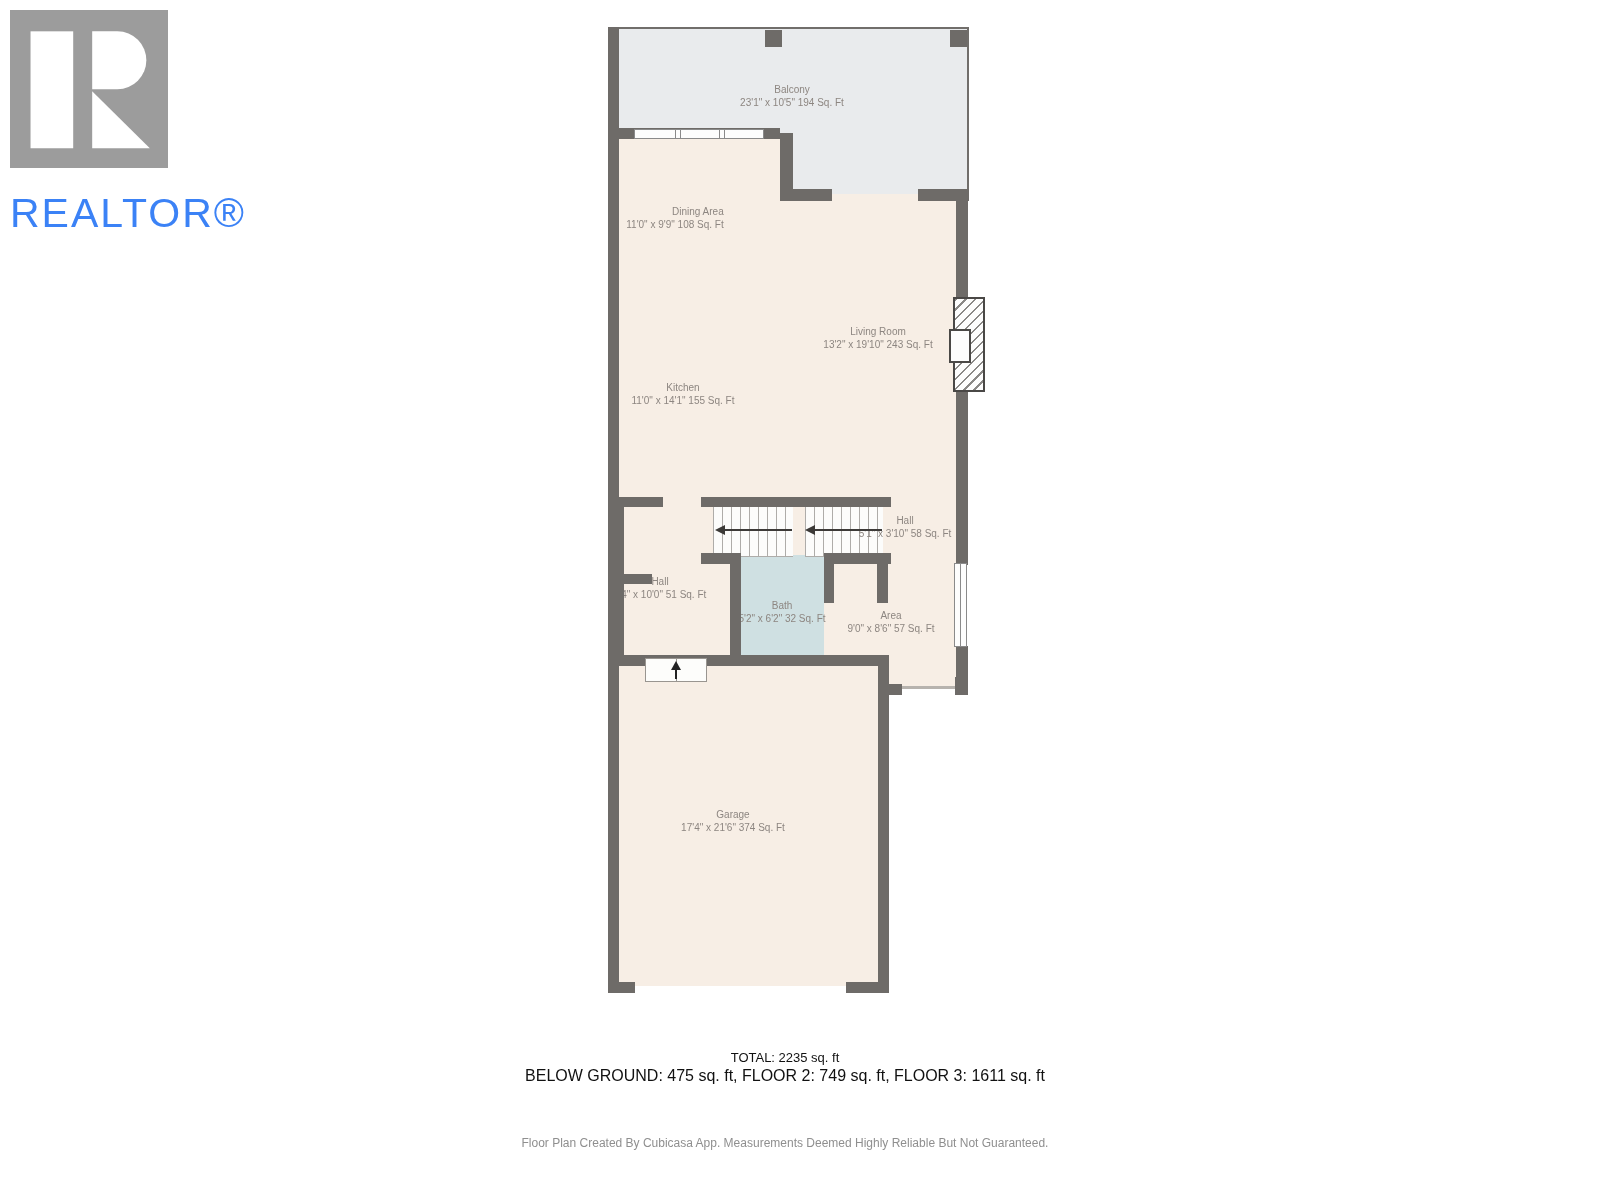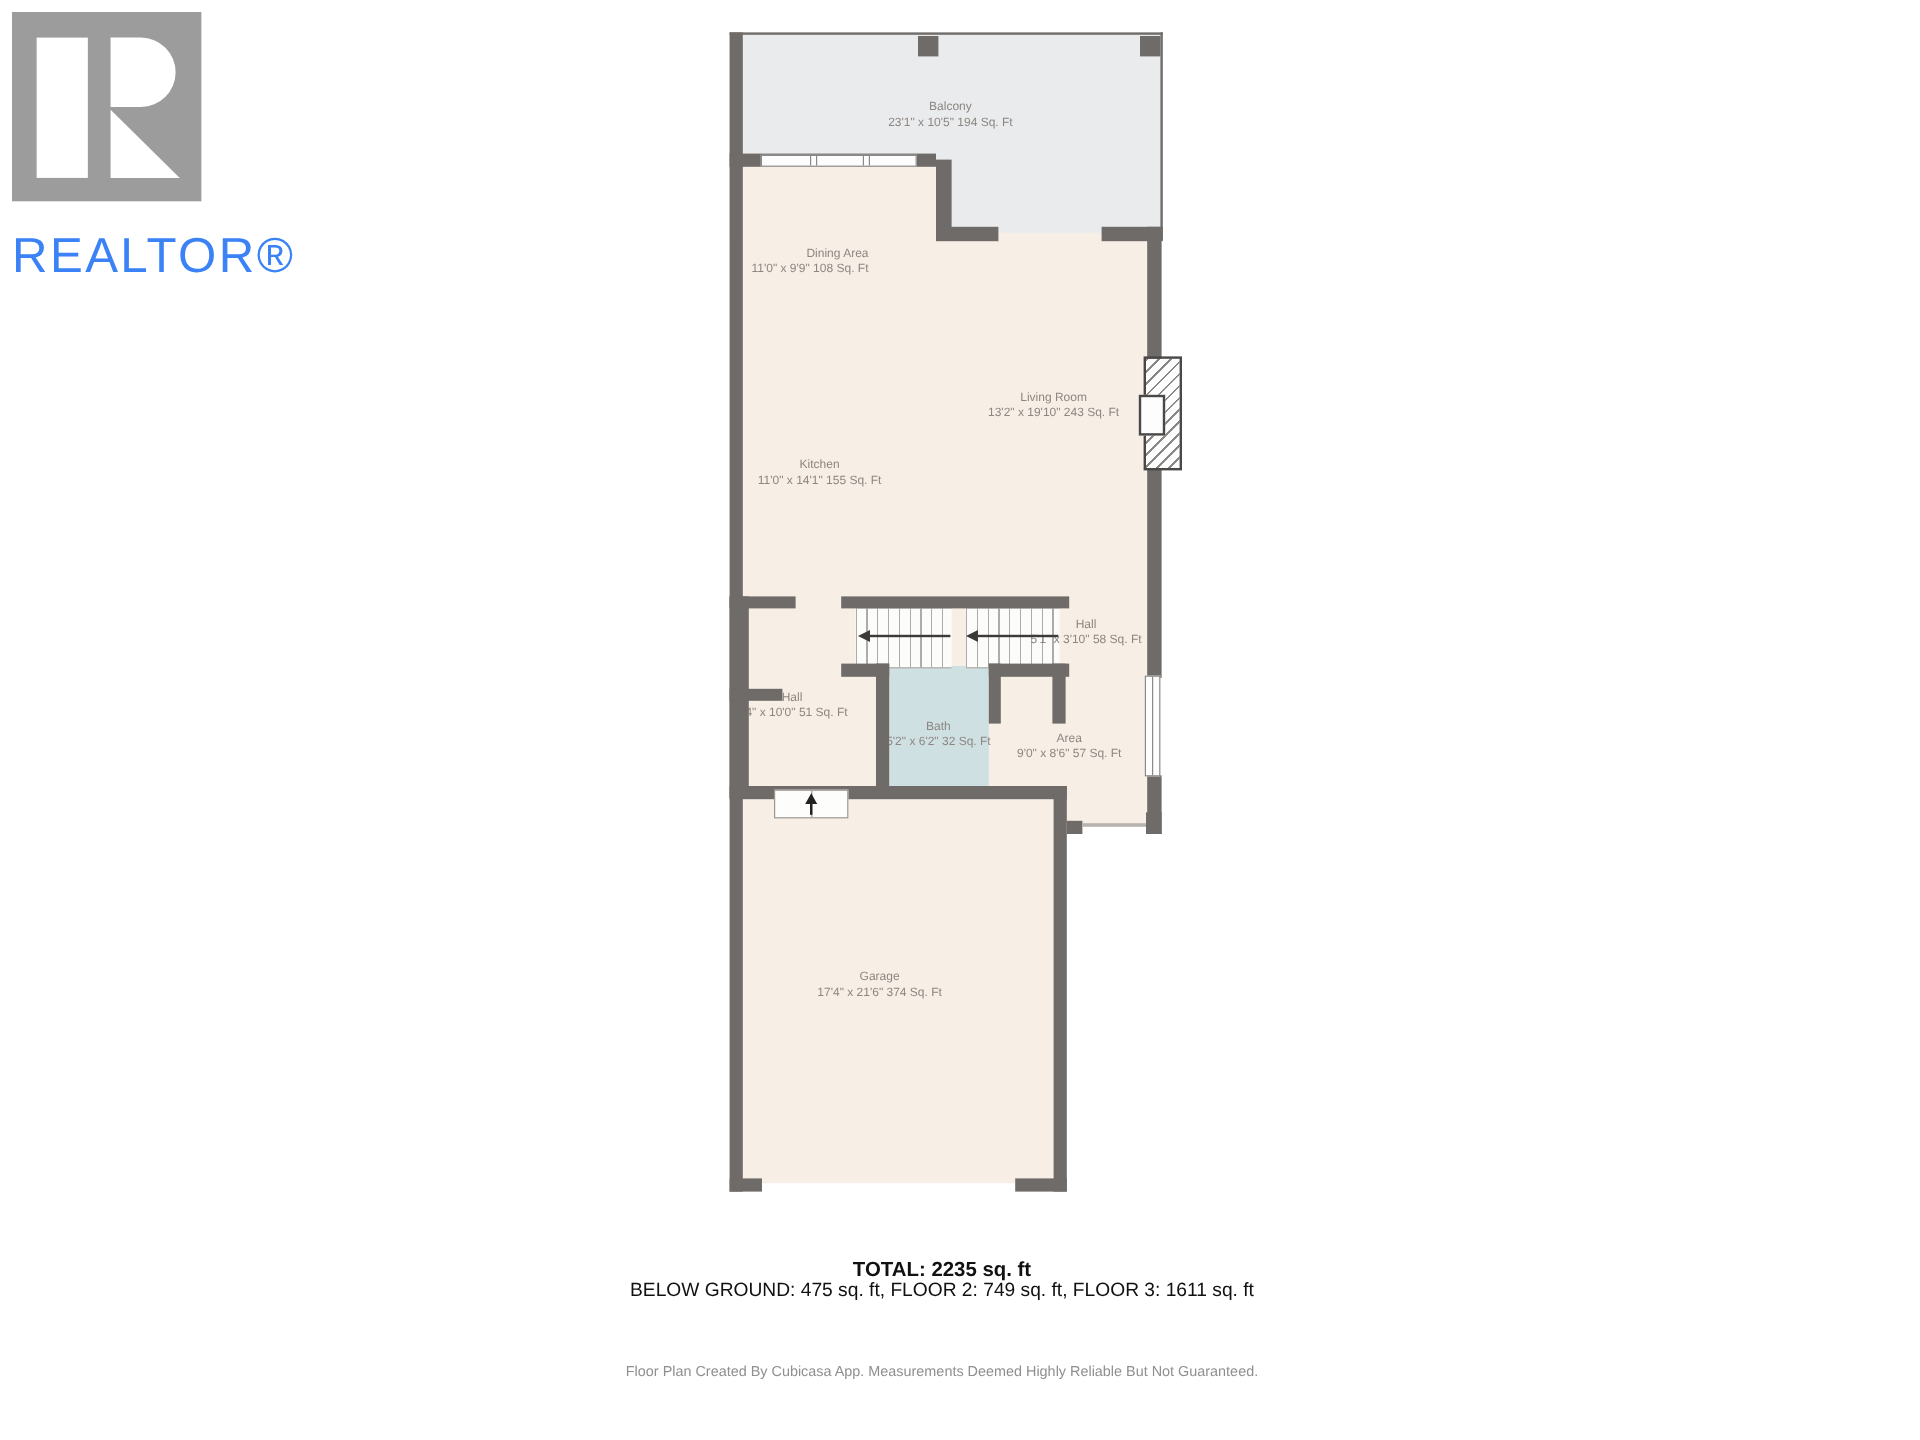--- a/index.html
+++ b/index.html
@@ -27,21 +27,21 @@
     border-top:5px solid transparent;border-bottom:5px solid transparent;border-right:10px solid #3c3a38;
   }
   .logo-text{
     position:absolute;left:0;top:168px;color:#3b82f6;font-size:41px;
     letter-spacing:2px;z-index:3;margin-top:12px;
   }
   .summary{
     position:absolute;left:0;top:1049px;width:1570px;text-align:center;color:#111;
     font-size:16px;line-height:18px;z-index:3;
   }
-  .summary .total{font-weight:bold;font-size:17px;}
+  .summary .total{font-weight:normal;font-size:13px;}
   .disclaimer{
     position:absolute;left:0;top:1136px;width:1570px;text-align:center;
     color:#8f8f8f;font-size:12px;z-index:3;
   }
 </style>
 </head>
 <body>
 
 <div class="abs" style="left:10px;top:10px;z-index:3;">
   <svg width="158" height="158" viewBox="0 0 100 100">

